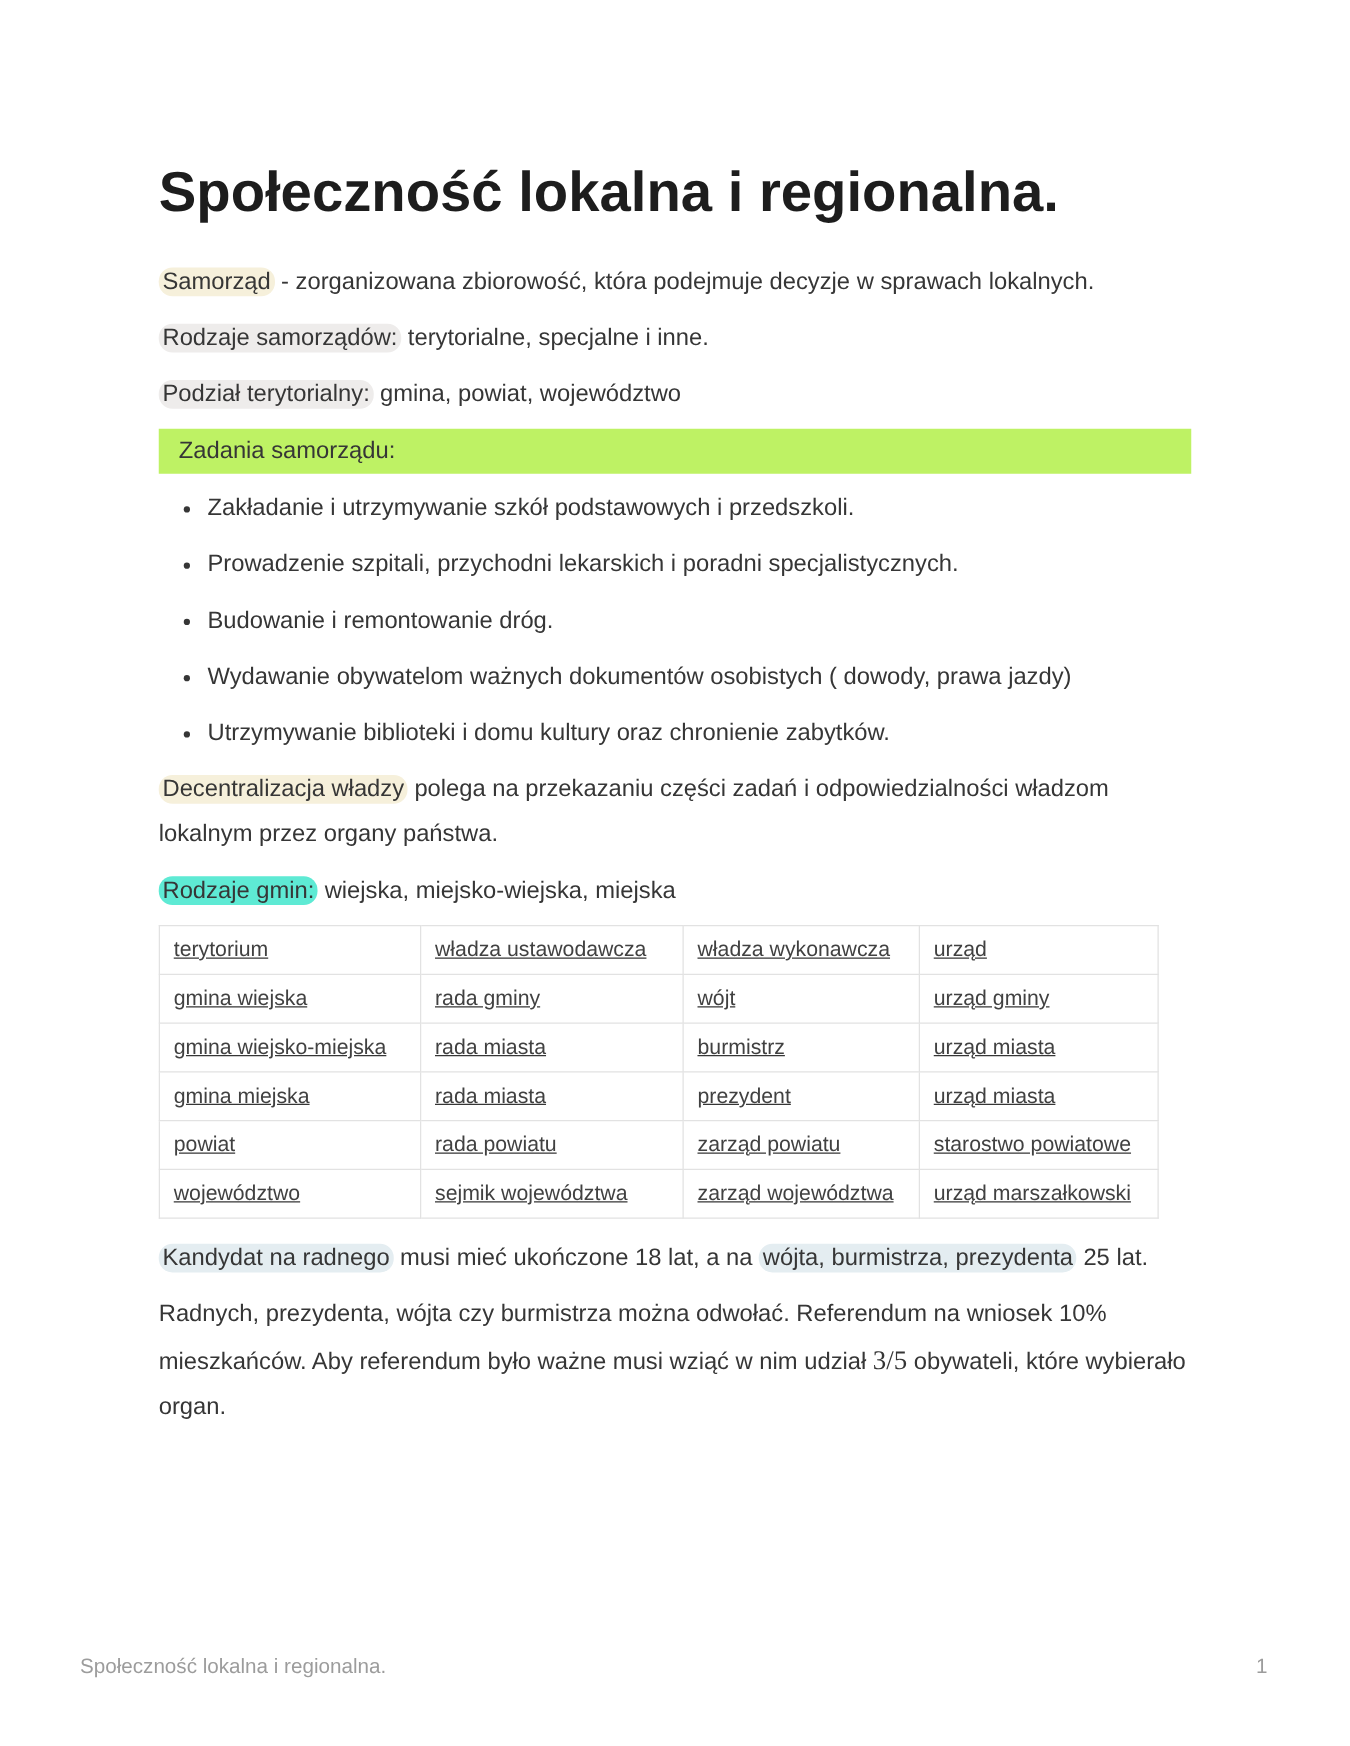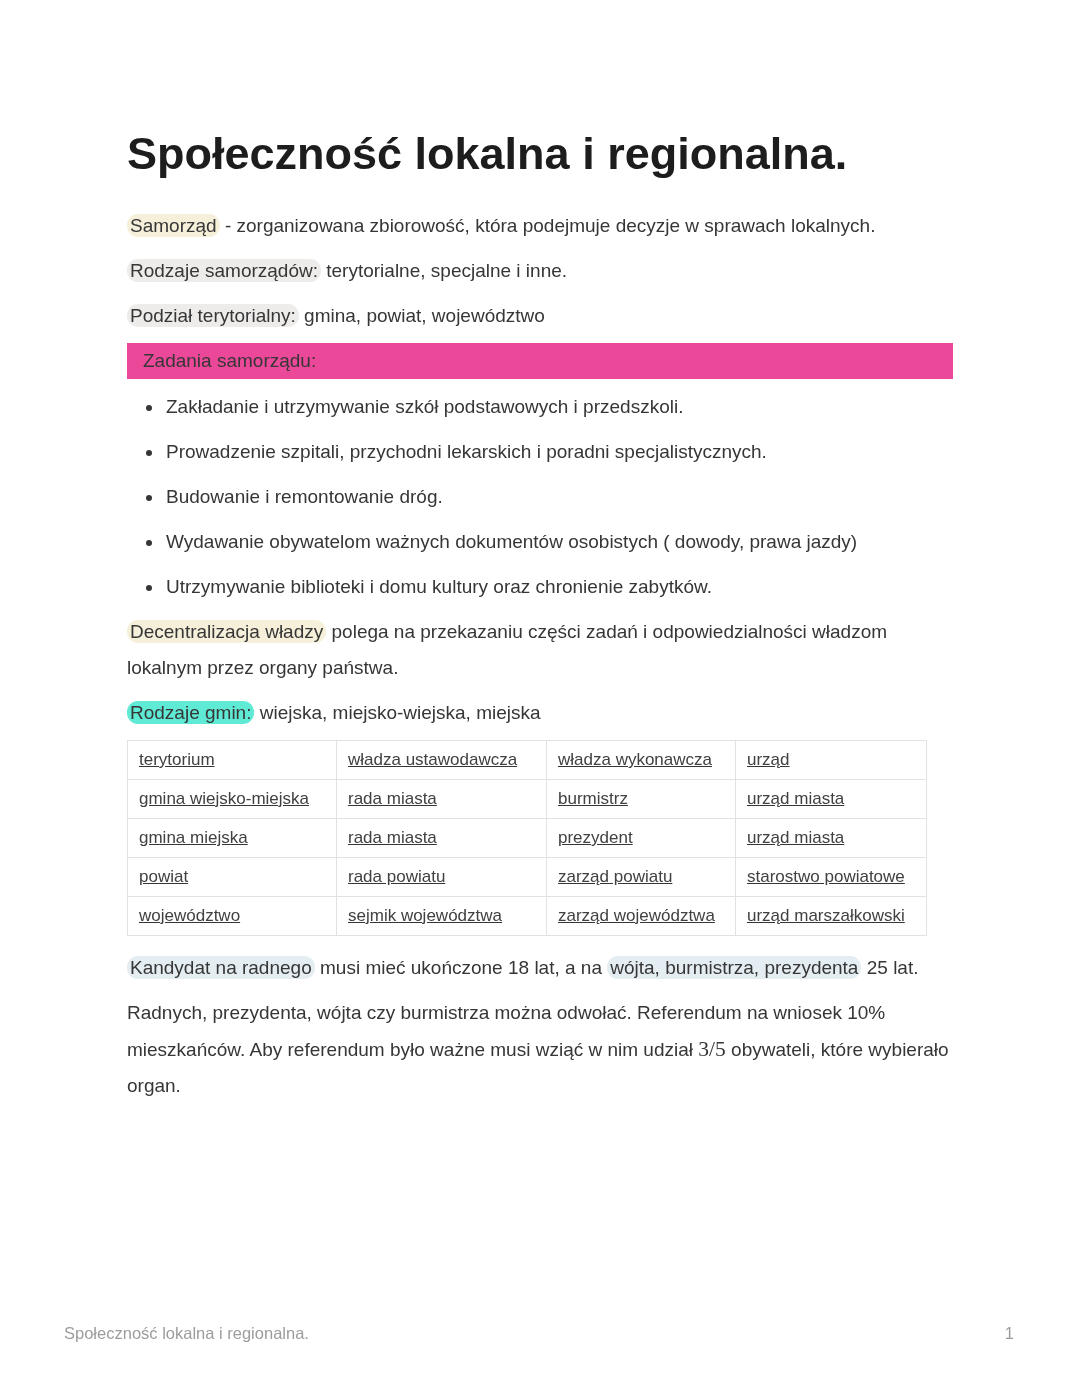--- a/index.html
+++ b/index.html
@@ -88,37 +88,43 @@
 </style>
 </head>
 <body>
 
 <div class="content">
   <h1 class="doc-title">Społeczność lokalna i regionalna.</h1>
   <div id="doc-body">
       <p class="paragraph"><span class="hl" style="background: rgb(246, 240, 219);">Samorząd</span><span> - zorganizowana zbiorowość, która podejmuje decyzje w sprawach lokalnych.</span></p>
       <p class="paragraph"><span class="hl" style="background: rgb(238, 236, 235);">Rodzaje samorządów:</span><span> terytorialne, specjalne i inne.</span></p>
       <p class="paragraph"><span class="hl" style="background: rgb(238, 236, 235);">Podział terytorialny:</span><span> gmina, powiat, województwo</span></p>
-      <div class="highlight-block" style="background: #ec4899; padding-left: 16px;"><span>Zadania samorządu:</span></div>
+      <div class="highlight-block" style="background: #bef264; padding-left: 16px;"><span>Zadania samorządu:</span></div>
       <ul class="bullet-list">
         <li>Zakładanie i utrzymywanie szkół podstawowych i przedszkoli.</li>
         <li>Prowadzenie szpitali, przychodni lekarskich i poradni specjalistycznych.</li>
         <li>Budowanie i remontowanie dróg.</li>
         <li>Wydawanie obywatelom ważnych dokumentów osobistych ( dowody, prawa jazdy)</li>
         <li>Utrzymywanie biblioteki i domu kultury oraz chronienie zabytków.</li>
       </ul>
       <p class="paragraph"><span class="hl" style="background: rgb(246, 240, 219);">Decentralizacja władzy</span><span> polega na przekazaniu części zadań i odpowiedzialności władzom lokalnym przez organy państwa.</span></p>
       <p class="paragraph"><span class="hl" style="background: #5eead4;">Rodzaje gmin:</span><span> wiejska, miejsko-wiejska, miejska</span></p>
       <table class="data-table">
         <tbody>
           <tr>
             <td>terytorium</td>
             <td>władza ustawodawcza</td>
             <td>władza wykonawcza</td>
             <td>urząd</td>
+          </tr>
+          <tr>
+            <td>gmina wiejska</td>
+            <td>rada gminy</td>
+            <td>wójt</td>
+            <td>urząd gminy</td>
           </tr>
           <tr>
             <td>gmina wiejsko-miejska</td>
             <td>rada miasta</td>
             <td>burmistrz</td>
             <td>urząd miasta</td>
           </tr>
           <tr>
             <td>gmina miejska</td>
             <td>rada miasta</td>

